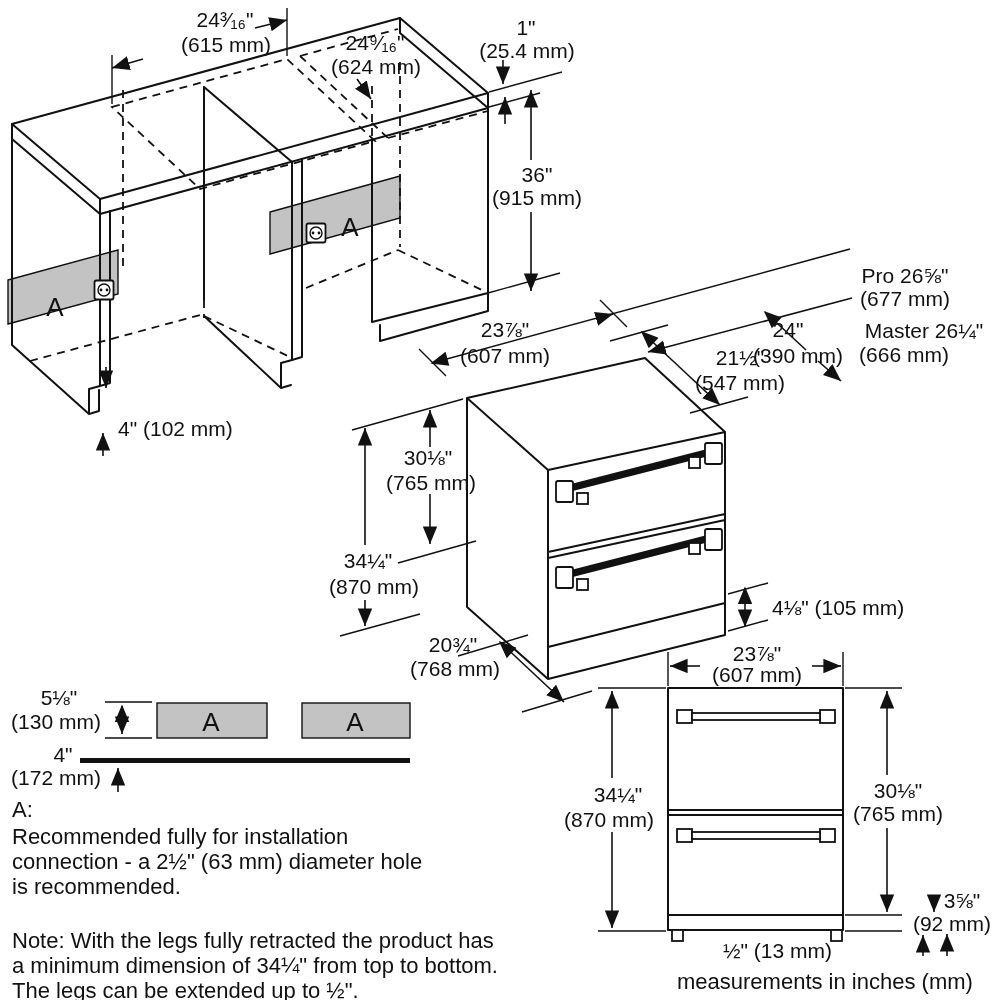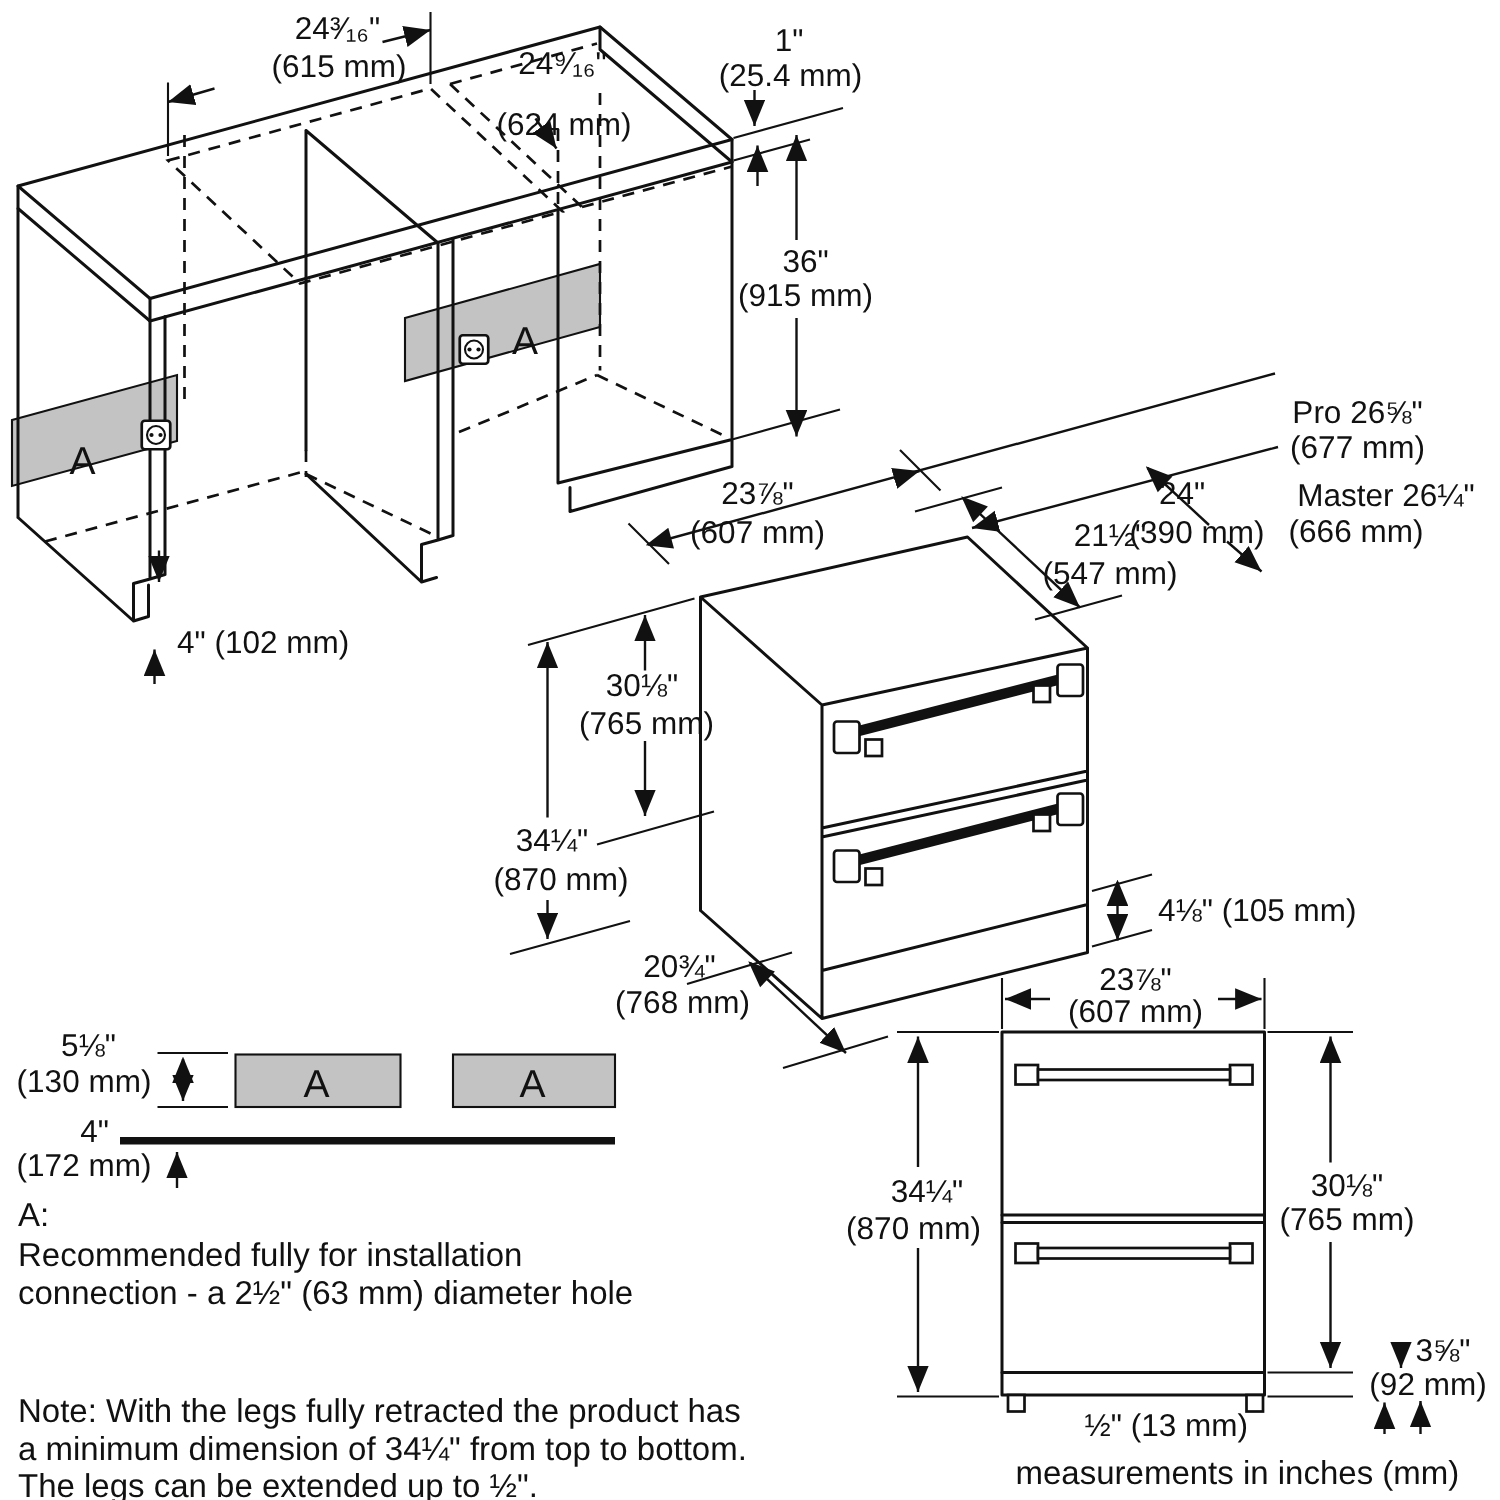--- a/index.html
+++ b/index.html
@@ -155,21 +155,21 @@
       <line x1="934" y1="896" x2="934" y2="912" marker-end="url(#ae)"></line>
       <line x1="947" y1="956" x2="947" y2="934" marker-end="url(#ae)"></line>
       <line x1="923" y1="956" x2="923" y2="935" marker-end="url(#ae)"></line>
     </g>
   </g>
 </svg>
 
 <div class="lbl" style="left:225px;top:8px">24³⁄₁₆"</div>
 <div class="lbl" style="left:226px;top:33px">(615 mm)</div>
 <div class="lbl" style="left:375px;top:31px">24⁹⁄₁₆"</div>
-<div class="lbl" style="left:376px;top:72px">(624 mm)</div>
+<div class="lbl" style="left:376px;top:55px">(624 mm)</div>
 <div class="lbl" style="left:526px;top:16px">1"</div>
 <div class="lbl" style="left:527px;top:39px">(25.4 mm)</div>
 <div class="lbl" style="left:537px;top:163px">36"</div>
 <div class="lbl" style="left:537px;top:186px">(915 mm)</div>
 <div class="lbl-left" style="left:118px;top:417px">4" (102 mm)</div>
 <div class="a-glyph" style="left:55px;top:292px">A</div>
 <div class="a-glyph" style="left:350px;top:212px">A</div>
 
 <div class="lbl" style="left:505px;top:318px">23⅞"</div>
 <div class="lbl" style="left:505px;top:344px">(607 mm)</div>
@@ -192,20 +192,21 @@
 <div class="lbl" style="left:59px;top:686px">5⅛"</div>
 <div class="lbl" style="left:56px;top:710px">(130 mm)</div>
 <div class="lbl" style="left:63px;top:743px">4"</div>
 <div class="lbl" style="left:56px;top:766px">(172 mm)</div>
 <div class="a-glyph" style="left:211px;top:707px">A</div>
 <div class="a-glyph" style="left:355px;top:707px">A</div>
 
 <div class="body-line" style="top:797px">A:</div>
 <div class="body-line" style="top:824px">Recommended fully for installation</div>
 <div class="body-line" style="top:849px">connection - a 2½" (63 mm) diameter hole</div>
+<div class="body-line" style="top:874px">is recommended.</div>
 <div class="body-line" style="top:928px">Note: With the legs fully retracted the product has</div>
 <div class="body-line" style="top:953px">a minimum dimension of 34¼" from top to bottom.</div>
 <div class="body-line" style="top:978px">The legs can be extended up to ½".</div>
 
 <div class="lbl" style="left:757px;top:642px">23⅞"</div>
 <div class="lbl" style="left:757px;top:663px;background:#fff">(607 mm)</div>
 <div class="lbl" style="left:618px;top:783px;background:#fff">34¼"</div>
 <div class="lbl" style="left:609px;top:808px;background:#fff">(870 mm)</div>
 <div class="lbl" style="left:898px;top:779px;background:#fff">30⅛"</div>
 <div class="lbl" style="left:898px;top:802px;background:#fff">(765 mm)</div>

